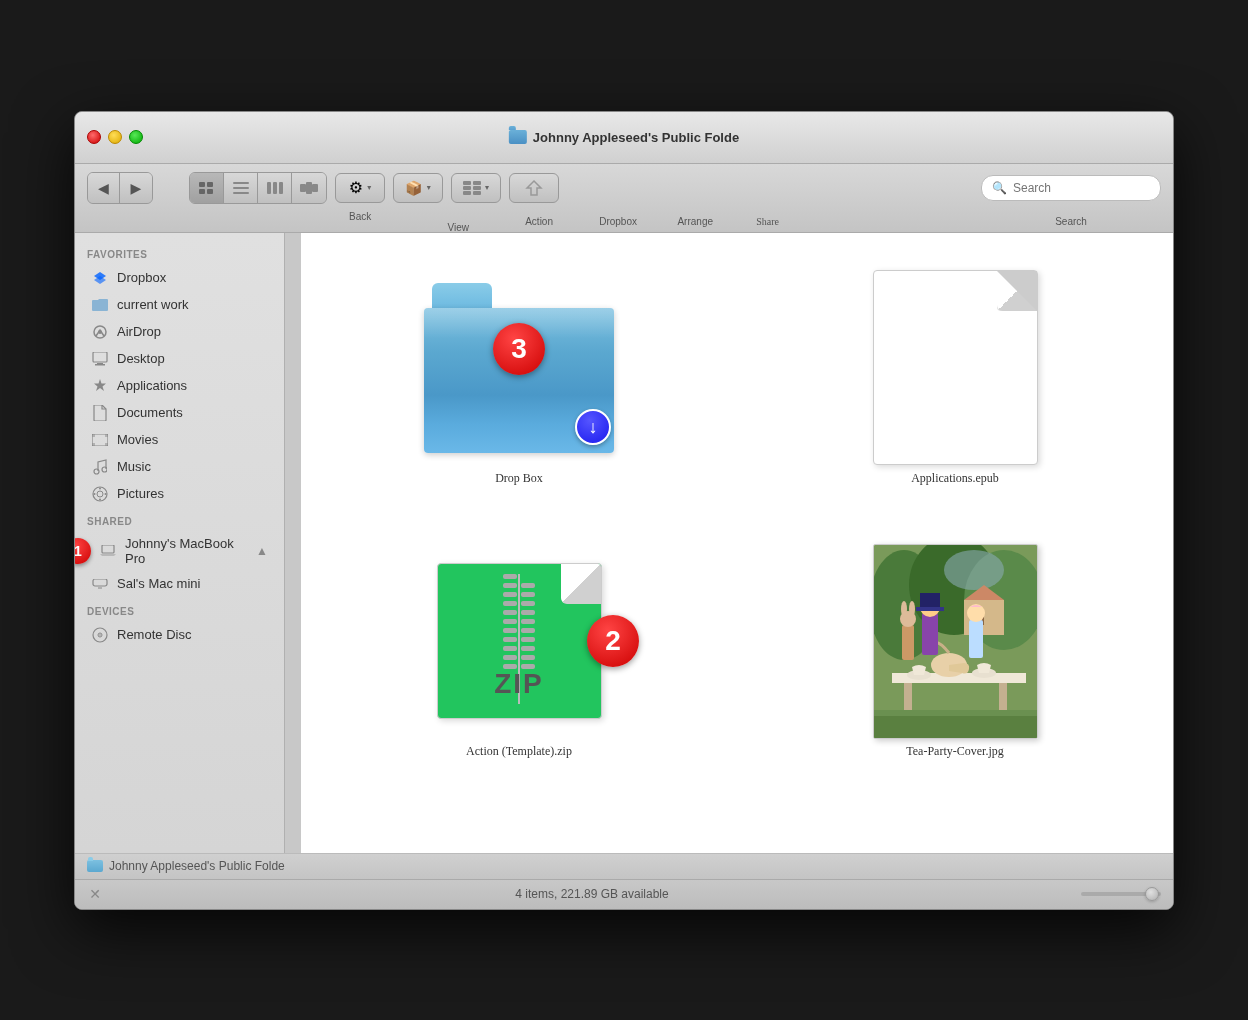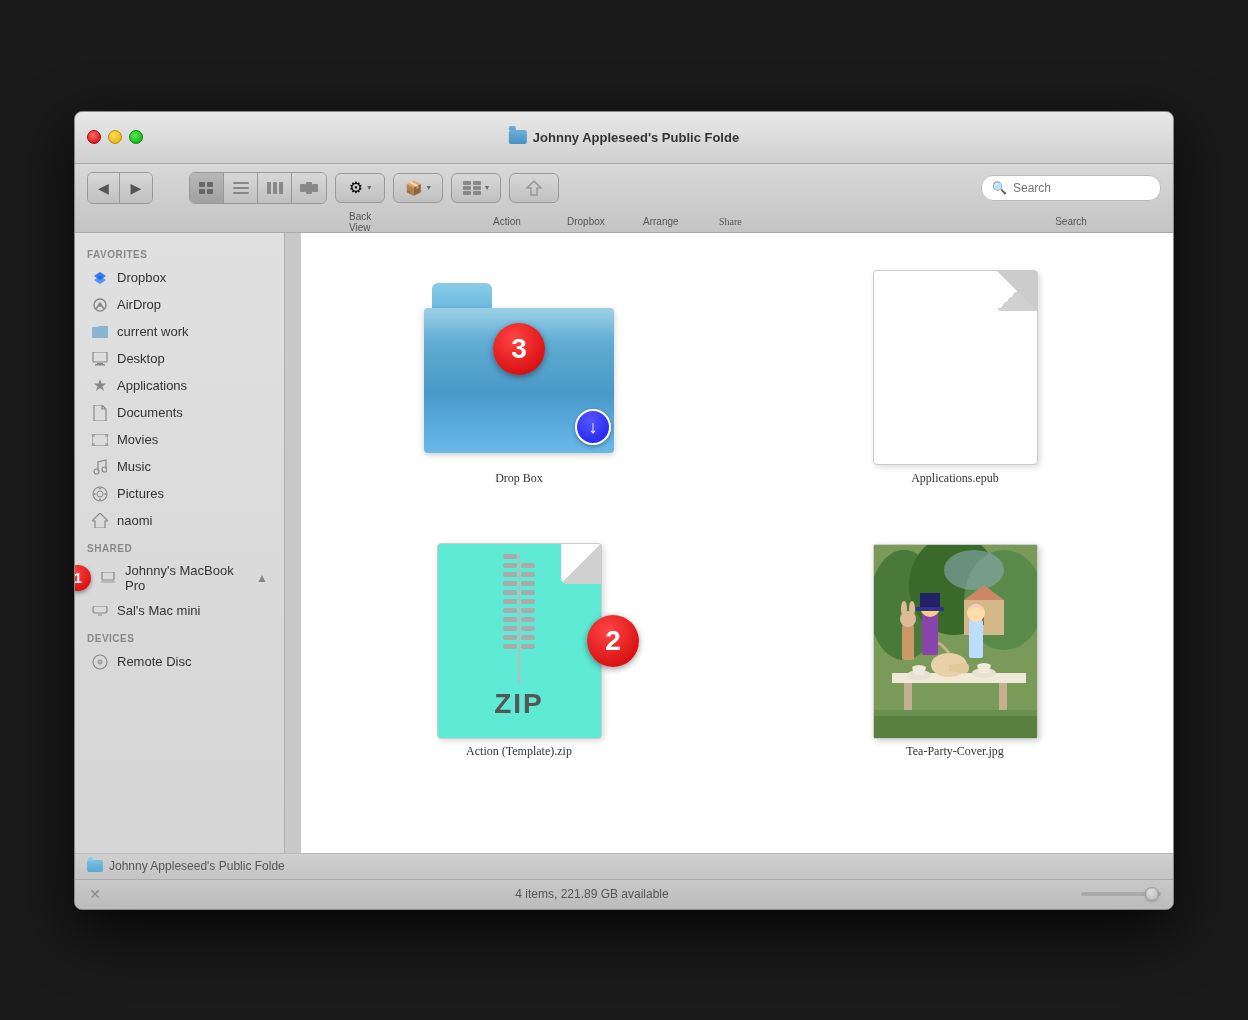--- a/index.html
+++ b/index.html
@@ -367,22 +367,22 @@
       right: 0;
       width: 40px;
       height: 40px;
       background: linear-gradient(135deg, white 50%, #d0d0d0 50%);
       border-bottom-left-radius: 6px;
     }
 
     
     .zip-icon {
       width: 165px;
-      height: 196px;
-      background: #5eead4;
+      height: 156px;
+      background: #22c55e;
       border: 1px solid #ccc;
       border-radius: 4px;
       position: relative;
       box-shadow: 2px 2px 6px rgba(0,0,0,0.15);
       display: flex;
       flex-direction: column;
       align-items: center;
       overflow: hidden;
     }
     .zip-fold {
@@ -493,21 +493,21 @@
     }
     .toolbar-bottom {
       height: 20px;
       display: flex;
       align-items: center;
       padding: 0 12px;
     }
     .tb-label {
       font-size: 10px;
       color: #555;
-      text-align: left;
+      text-align: right;
     }
     .tb-label-view { margin-left: 262px; width: 120px; }
     .tb-label-action { margin-left: 24px; width: 60px; }
     .tb-label-dropbox { margin-left: 14px; width: 70px; }
     .tb-label-arrange { margin-left: 6px; width: 70px; }
     .tb-label-share { margin-left: 6px; width: 60px; font-family: Liberation Serif, serif; }
     .tb-label-search { margin-left: auto; width: 180px; text-align: center; }
 
     .eject-icon {
       font-size: 12px;
@@ -638,36 +638,36 @@
           <svg width="16" height="16" viewBox="0 0 16 16">
               <polygon points="8,2 14,6 8,10 2,6" fill="#0061ff" opacity="0.8"></polygon>
               <polygon points="2,10 8,14 14,10 8,6" fill="#0061ff" opacity="0.6"></polygon>
             </svg>
         </div>
         <span>Dropbox</span>
       </div>
 
       <div class="sidebar-item">
         <div class="sidebar-icon">
+          <svg width="16" height="13" viewBox="0 0 16 13">
+            <path d="M0,3 Q0,2 1,2 L6,2 L7,1 L15,1 Q16,1 16,2 L16,12 Q16,13 15,13 L1,13 Q0,13 0,12 Z" fill="#8ab4d4"></path>
+          </svg>
+        </div>
+        <span>current work</span>
+      </div>
+
+      <div class="sidebar-item">
+        <div class="sidebar-icon">
           <svg width="16" height="16" viewBox="0 0 16 16">
             <circle cx="8" cy="8" r="6" fill="none" stroke="#888" stroke-width="1.5"></circle>
             <circle cx="8" cy="8" r="2" fill="#888"></circle>
             <path d="M4,12 L8,6 L12,12" fill="none" stroke="#888" stroke-width="1.5"></path>
           </svg>
         </div>
         <span>AirDrop</span>
-      </div>
-
-      <div class="sidebar-item">
-        <div class="sidebar-icon">
-          <svg width="16" height="13" viewBox="0 0 16 13">
-            <path d="M0,3 Q0,2 1,2 L6,2 L7,1 L15,1 Q16,1 16,2 L16,12 Q16,13 15,13 L1,13 Q0,13 0,12 Z" fill="#8ab4d4"></path>
-          </svg>
-        </div>
-        <span>current work</span>
       </div>
 
       <div class="sidebar-item">
         <div class="sidebar-icon">
           <svg width="16" height="14" viewBox="0 0 16 14">
             <rect x="1" y="0" width="14" height="10" rx="1" fill="none" stroke="#888" stroke-width="1.2"></rect>
             <rect x="5" y="11" width="6" height="2" fill="#888"></rect>
             <rect x="3" y="12" width="10" height="1.5" fill="#888"></rect>
           </svg>
         </div>
@@ -725,28 +725,20 @@
             <circle cx="8" cy="8" r="3" fill="none" stroke="#888" stroke-width="1"></circle>
             <circle cx="8" cy="2.5" r="1" fill="#888"></circle>
             <circle cx="8" cy="13.5" r="1" fill="#888"></circle>
             <circle cx="2.5" cy="8" r="1" fill="#888"></circle>
             <circle cx="13.5" cy="8" r="1" fill="#888"></circle>
           </svg>
         </div>
         <span>Pictures</span>
       </div>
 
-      <div class="sidebar-item">
-        <div class="sidebar-icon">
-          <svg width="16" height="15" viewBox="0 0 16 15">
-            <path d="M8,0 L16,8 L13,8 L13,15 L3,15 L3,8 L0,8 Z" fill="none" stroke="#888" stroke-width="1.2"></path>
-          </svg>
-        </div>
-        <span>naomi</span>
-      </div>
 
 
       <div class="sidebar-section-label">SHARED</div>
 
       <div style="position:relative;">
         <div style="position:absolute;left:-10px;top:6px;width:26px;height:26px;border-radius:50%;background:radial-gradient(circle at 40% 30%,#ff4444,#cc0000);display:flex;align-items:center;justify-content:center;color:white;font-weight:bold;font-size:14px;z-index:10;box-shadow:0 2px 4px rgba(0,0,0,0.4);">1</div>
 
         <div class="sidebar-item" style="padding-left:20px;">
           <div class="sidebar-icon">
             <svg width="16" height="12" viewBox="0 0 16 12">

